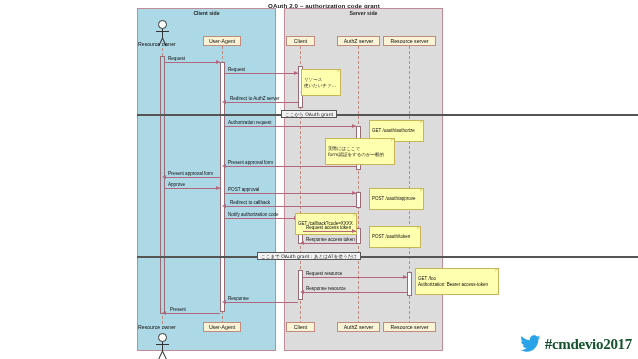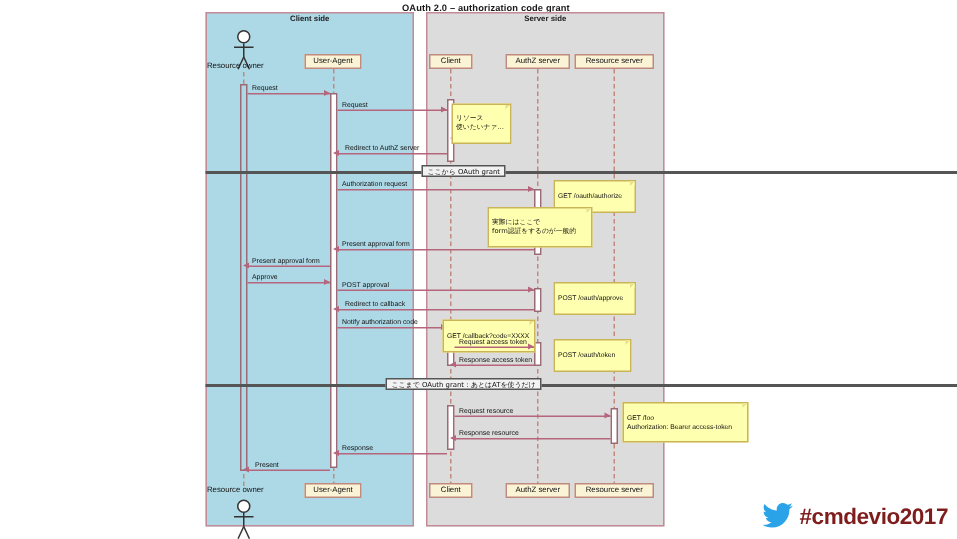--- a/index.html
+++ b/index.html
@@ -116,22 +116,22 @@
     position:absolute;width:0;border-left:1px solid #b5667d;
   }
 
   
   .footer-hashtag{
     position:absolute;right:6px;bottom:6px;
     display:flex;align-items:center;gap:4px;
   }
   .footer-hashtag .bird{width:22px;height:18px;}
   .footer-hashtag .tag{
-    font-family:Liberation Sans, sans-serif;
-    font-size:15px;font-weight:bold;color:#7f1d1d;letter-spacing:-.3px;
+    font-family:Liberation Serif, serif;
+    font-size:15px;font-weight:bold;color:#14532d;letter-spacing:-.3px;
   }
 
   .jp{font-family:"DejaVu Sans","Liberation Sans",sans-serif;}
 </style>
 </head>
 <body>
 
 <div id="stage">
 
   <div class="diagram-title">OAuth 2.0 – authorization code grant</div>

